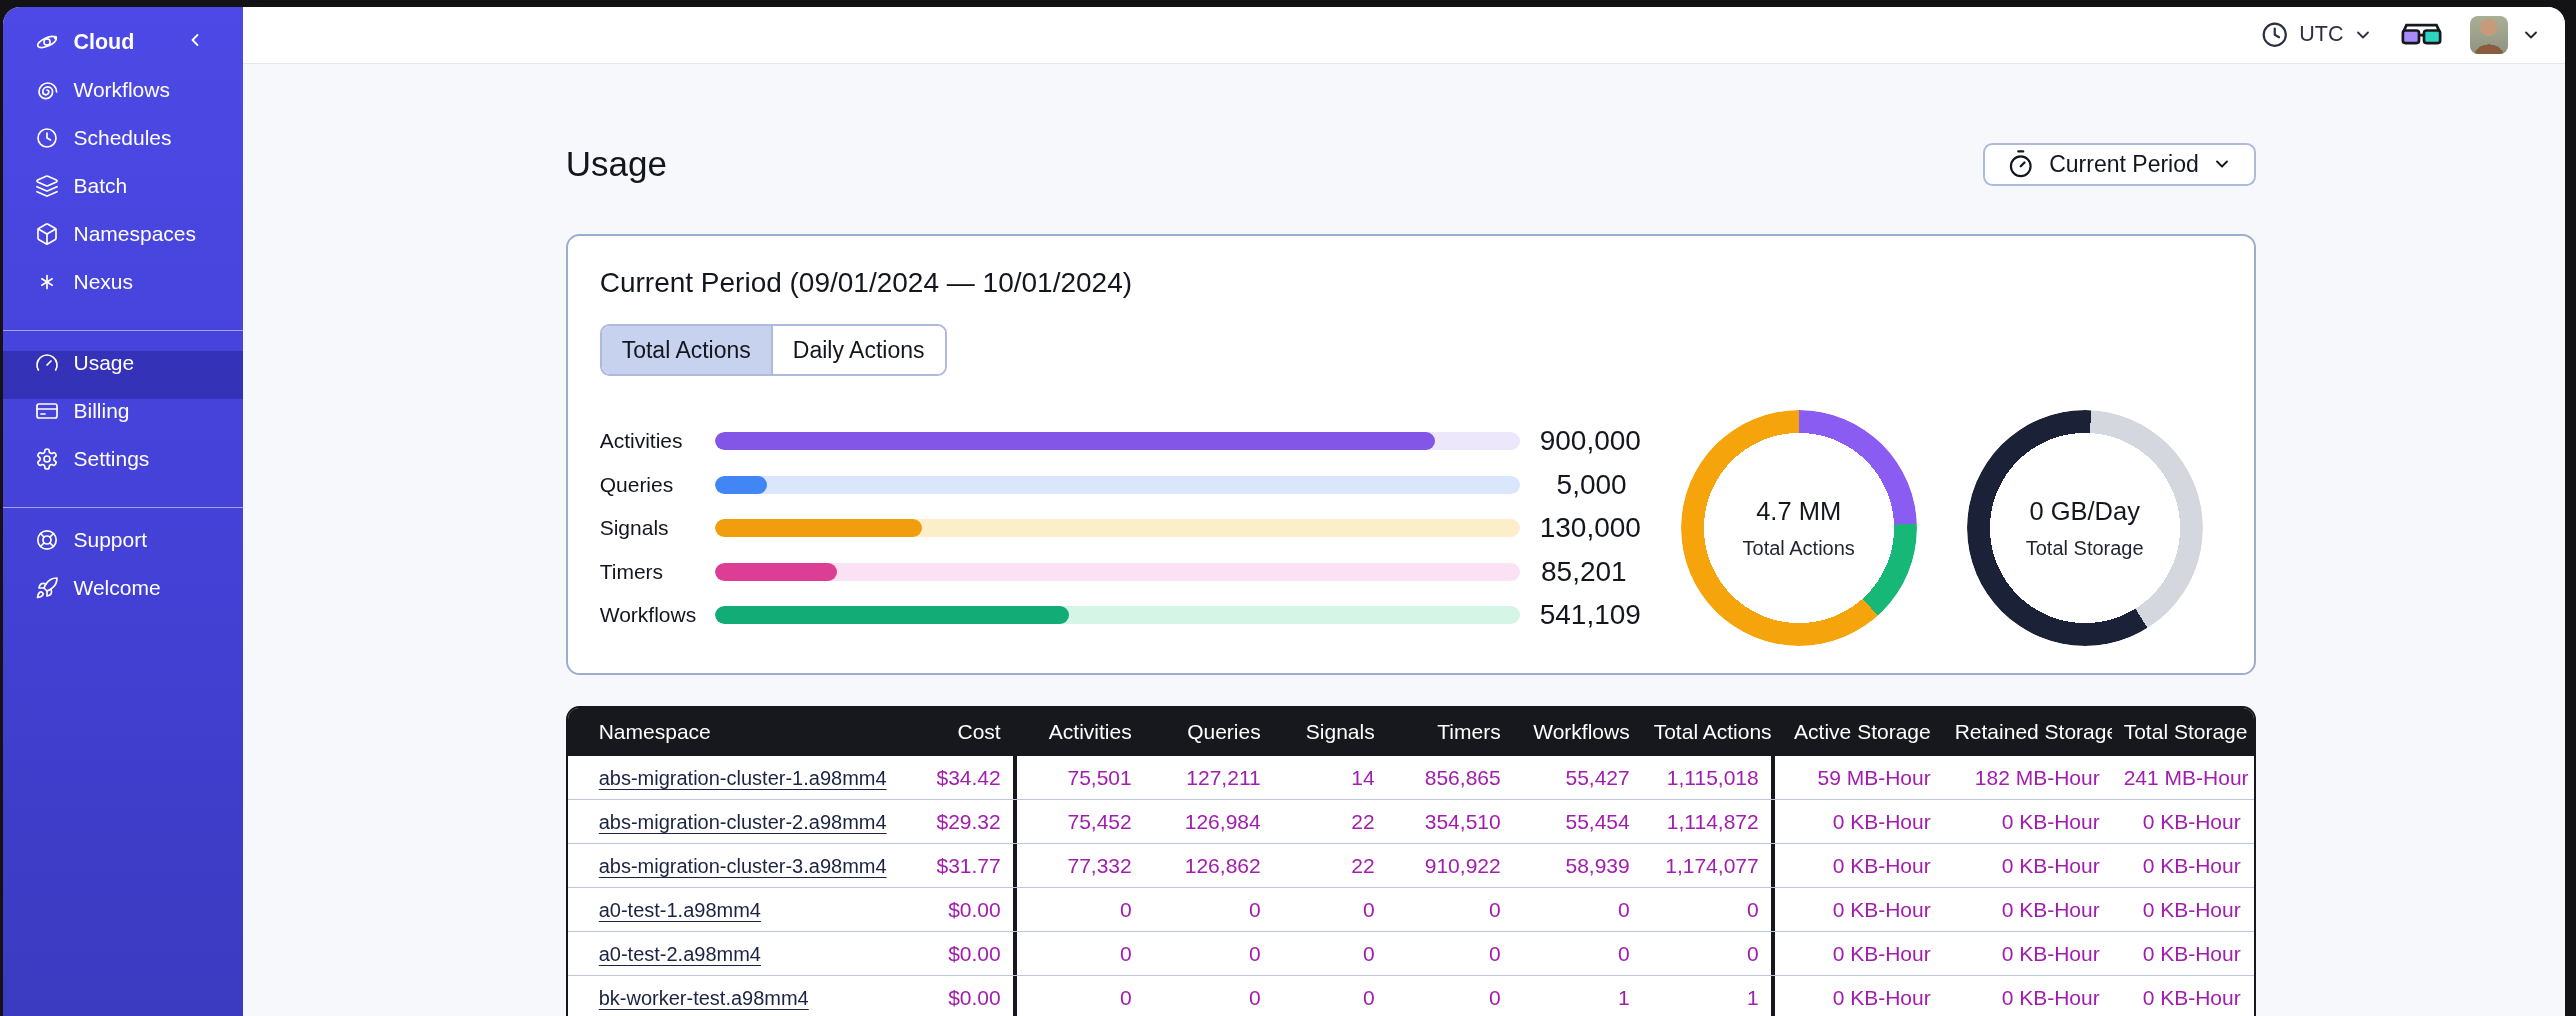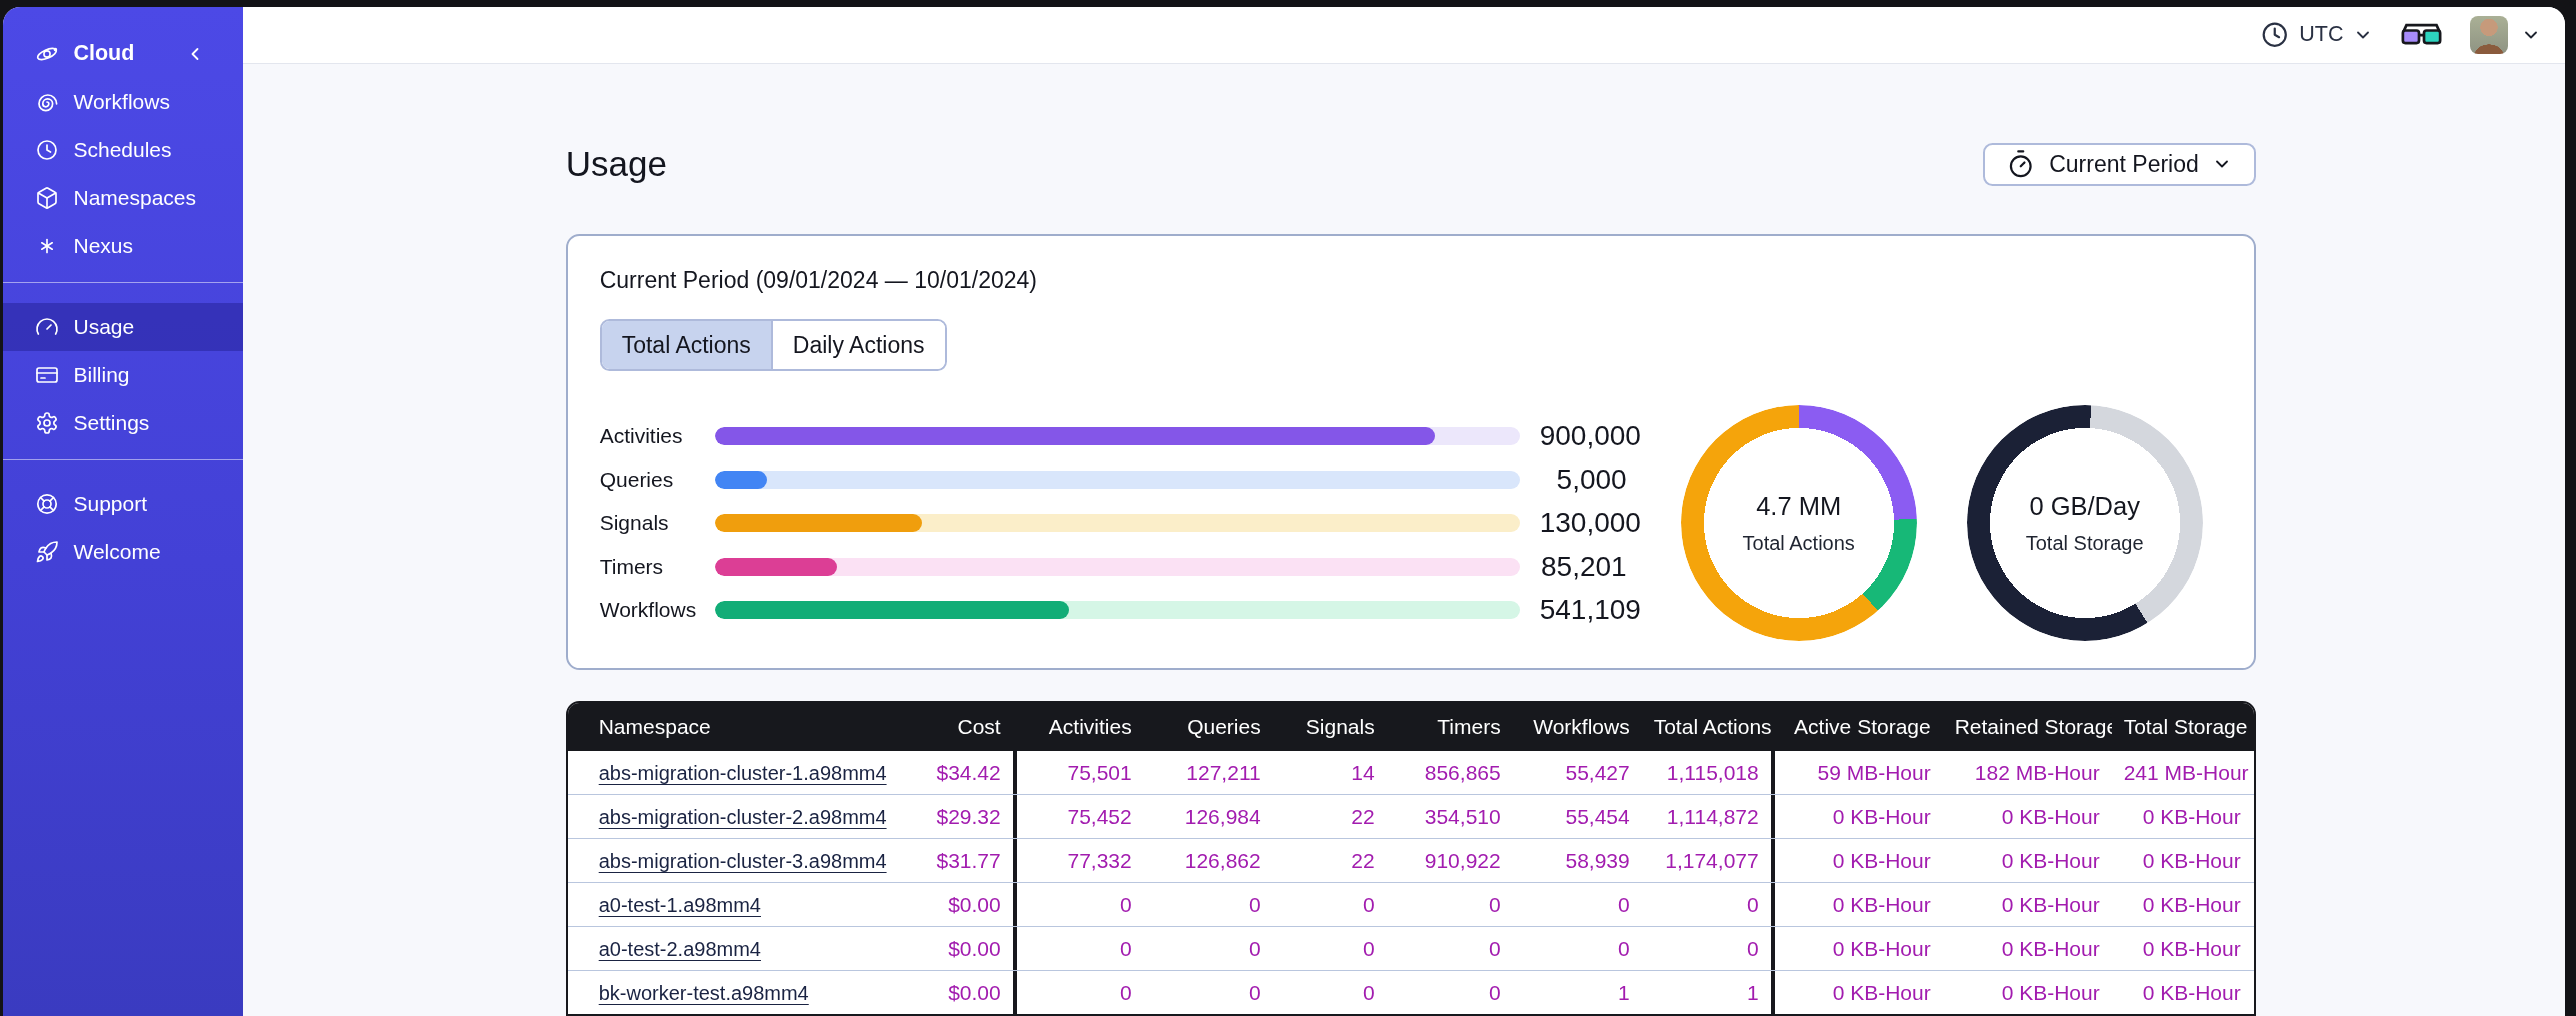--- a/index.html
+++ b/index.html
@@ -3,21 +3,21 @@
 <meta charset="utf-8">
 <style>
   html,body{margin:0;padding:0}
   body{width:2576px;height:1016px;background:#131316;overflow:hidden;
        font-family:"Liberation Sans","DejaVu Sans",sans-serif;color:#14161F;}
   .window{position:absolute;top:6.7px;left:2.7px;right:10.7px;bottom:0;background:#F7F8FC;
           border-radius:17.4px 17.4px 0 0;overflow:hidden;display:flex;}
   
   .sidebar{width:240px;flex:none;box-sizing:border-box;padding-top:23px;color:#fff;
            background:linear-gradient(180deg,#4C49E6 0%,#4341D6 55%,#3A3BC0 100%);}
-  .sb-item{display:flex;align-items:center;height:48px;padding:0 38px 0 32px;gap:14.8px;
+  .sb-item{display:flex;align-items:flex-start;height:48px;padding:0 38px 0 32px;gap:14.8px;
            font-size:21px;cursor:pointer;white-space:nowrap;}
   .sb-item .icon{width:24px;height:24px;flex:none;display:flex;}
   .sb-item.active{background:rgba(14,11,110,0.32);}
   .sb-brand{font-weight:bold;font-size:21.5px;}
   .sb-brand .collapse{margin-left:auto;width:20px;height:20px;}
   .sb-divider{border-top:1.3px solid rgba(255,255,255,0.5);margin:12px 0 20px;}
   .icon svg{width:100%;height:100%;}
   
   .main{flex:1;display:flex;flex-direction:column;min-width:0;}
   .topbar{height:56px;flex:none;background:#fff;border-bottom:1.3px solid #E3E6EE;
@@ -38,21 +38,21 @@
   .content{flex:1;box-sizing:border-box;padding-left:323px;}
   .inner{width:1690px;}
   .page-head{display:flex;align-items:center;justify-content:space-between;margin-top:79px;}
   h1{font-size:35px;font-weight:500;margin:0;}
   .period-btn{display:flex;align-items:center;gap:13.4px;height:43px;padding:0 21.5px;background:#fff;
               border:2px solid #AEBADB;border-radius:9.4px;font-size:23px;color:#14161F;
               font-family:inherit;cursor:pointer;}
   
   .card{margin-top:48px;background:#fff;border:2px solid #9FADCC;border-radius:13.4px;
         padding:27px 32px 27px;box-sizing:border-box;}
-  h2{font-size:23px;font-weight:500;margin:4px 0 0;}
+  h2{font-size:28px;font-weight:500;margin:4px 0 0;}
   .tabs{display:inline-flex;margin-top:25.5px;border:2px solid #AEBADB;border-radius:9.4px;
         overflow:hidden;background:#fff;}
   .tab{padding:0 20px;height:48px;display:flex;align-items:center;font-size:23px;cursor:pointer;background:#fff;}
   .tab.active{background:#C7D3EE;}
   .tab + .tab{border-left:2px solid #AEBADB;}
   .chart-row{display:flex;align-items:center;margin-top:34px;}
   .bars{display:flex;flex-direction:column;gap:25.5px;flex:none;width:1027px;}
   .bar-row{display:flex;align-items:center;height:18px;}
   .bar-label{width:115px;font-size:21px;flex:none;}
   .bar-track{width:805px;height:18px;border-radius:9.4px;flex:none;position:relative;overflow:hidden;}
@@ -118,20 +118,30 @@
               <svg viewBox="0 0 24 24" fill="none" stroke="currentColor" stroke-width="1.7" stroke-linecap="round" stroke-linejoin="round">
                 <circle cx="12" cy="12" r="9"></circle>
                 <polyline points="12 7 12 12 15.5 14"></polyline>
               </svg>
             </span>
             <span>Schedules</span>
           </div>
           <div class="sb-item">
             <span class="icon">
               <svg viewBox="0 0 24 24" fill="none" stroke="currentColor" stroke-width="1.7" stroke-linecap="round" stroke-linejoin="round">
+                <path d="m12.83 2.18a2 2 0 0 0-1.66 0L2.6 6.08a1 1 0 0 0 0 1.83l8.58 3.91a2 2 0 0 0 1.66 0l8.58-3.9a1 1 0 0 0 0-1.83Z"></path>
+                <path d="m22 17.65-9.17 4.16a2 2 0 0 1-1.66 0L2 17.65"></path>
+                <path d="m22 12.65-9.17 4.16a2 2 0 0 1-1.66 0L2 12.65"></path>
+              </svg>
+            </span>
+            <span>Batch</span>
+          </div>
+          <div class="sb-item">
+            <span class="icon">
+              <svg viewBox="0 0 24 24" fill="none" stroke="currentColor" stroke-width="1.7" stroke-linecap="round" stroke-linejoin="round">
                 <path d="M21 8a2 2 0 0 0-1-1.73l-7-4a2 2 0 0 0-2 0l-7 4A2 2 0 0 0 3 8v8a2 2 0 0 0 1 1.73l7 4a2 2 0 0 0 2 0l7-4A2 2 0 0 0 21 16Z"></path>
                 <path d="m3.3 7 8.7 5 8.7-5"></path>
                 <path d="M12 22V12"></path>
               </svg>
             </span>
             <span>Namespaces</span>
           </div>
           <div class="sb-item">
             <span class="icon">
               <svg viewBox="0 0 24 24" fill="none" stroke="currentColor" stroke-width="1.7" stroke-linecap="round" stroke-linejoin="round">

